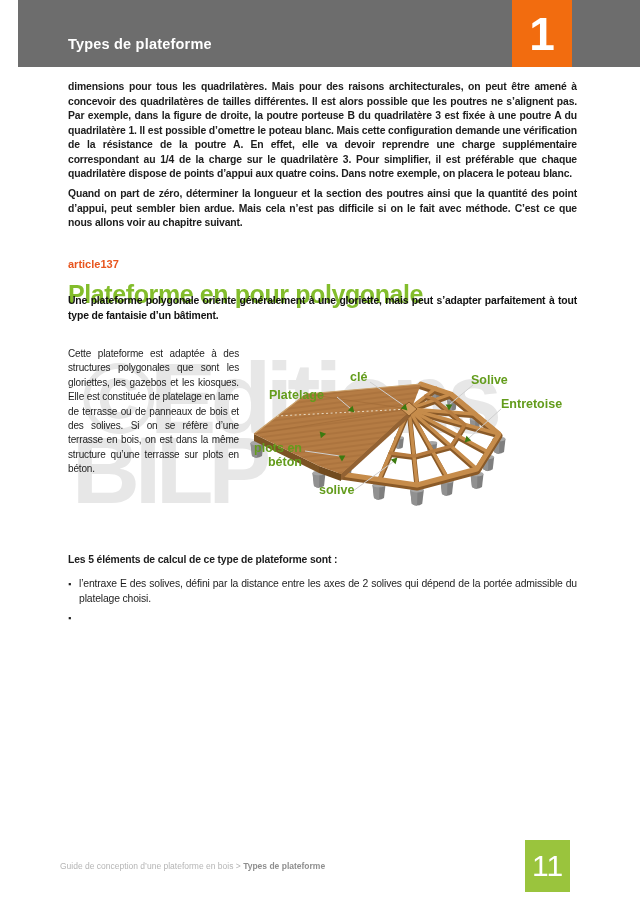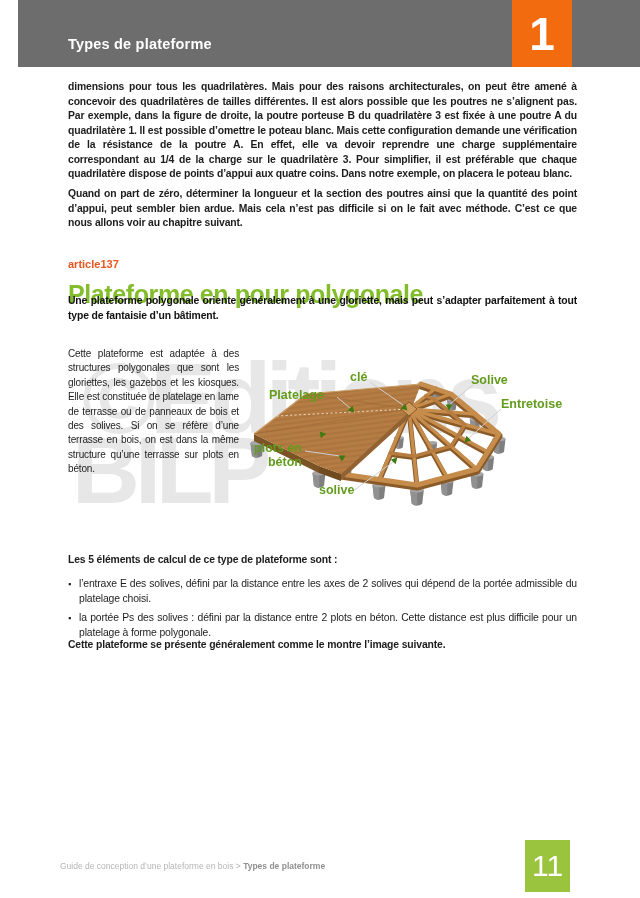--- a/index.html
+++ b/index.html
@@ -199,24 +199,22 @@
   </figure>
 
   <p class="btxt elements abs">Les 5 éléments de calcul de ce type de plateforme sont :</p>
   <ul class="bullets">
     <li>
       <span class="bl">▪</span>
       <span>l’entraxe E des solives, défini par la distance entre les axes de 2 solives qui dépend de la portée admissible du platelage choisi.</span>
     </li>
     <li>
       <span class="bl">▪</span>
-      <span>la portée Ps des solives : défini par la distance entre 2 plots en béton. Cette distance est plus difficile pour un platelage à forme polygonale.</span>
     </li>
   </ul>
-  <p class="btxt closing abs">Cette plateforme se présente généralement comme le montre l’image suivante.</p>
 
   <footer class="footer">
     <span class="bc">Guide de conception d’une plateforme en bois &gt; </span><span class="bcb">Types de plateforme</span>
   </footer>
   <div class="pagenum">
     <span>11</span>
   </div>
 
 </div>
 

